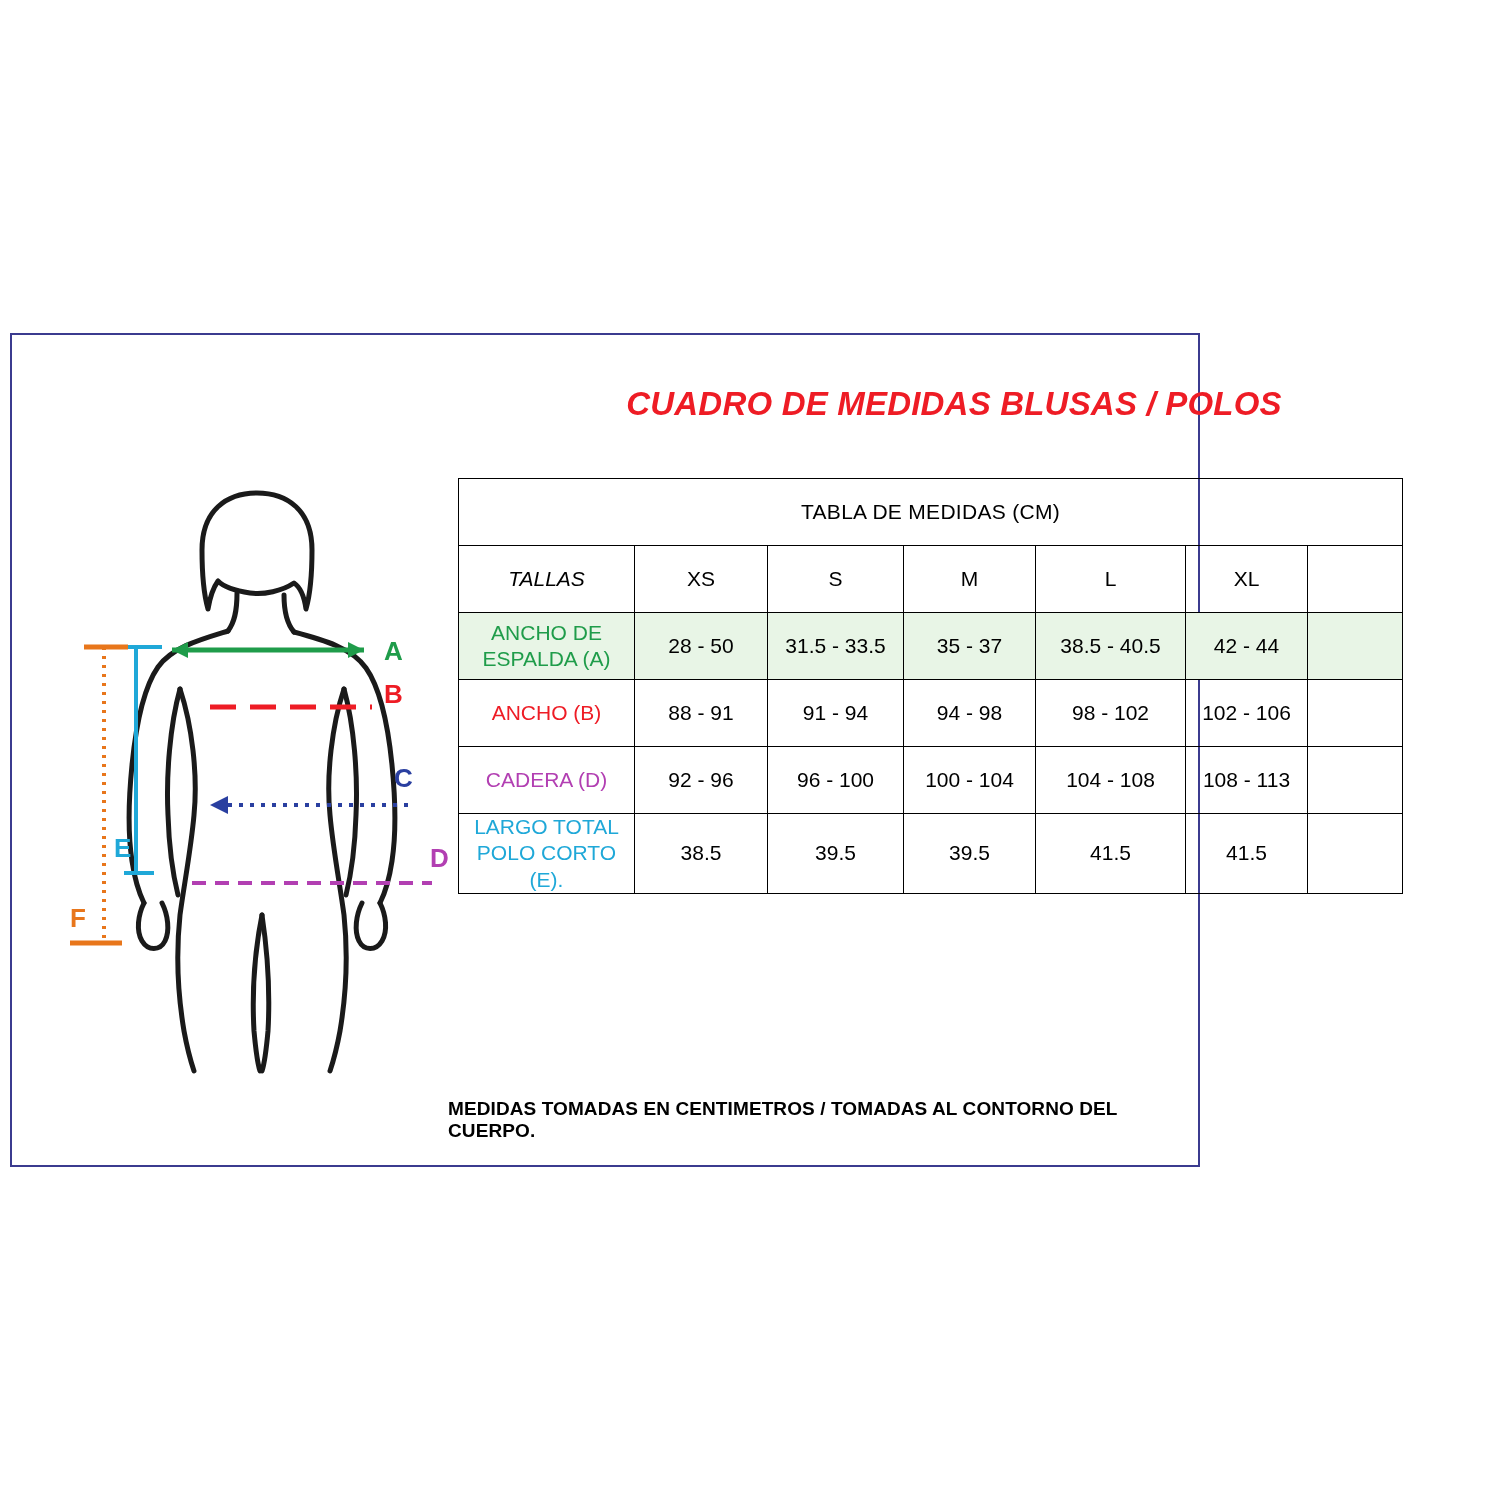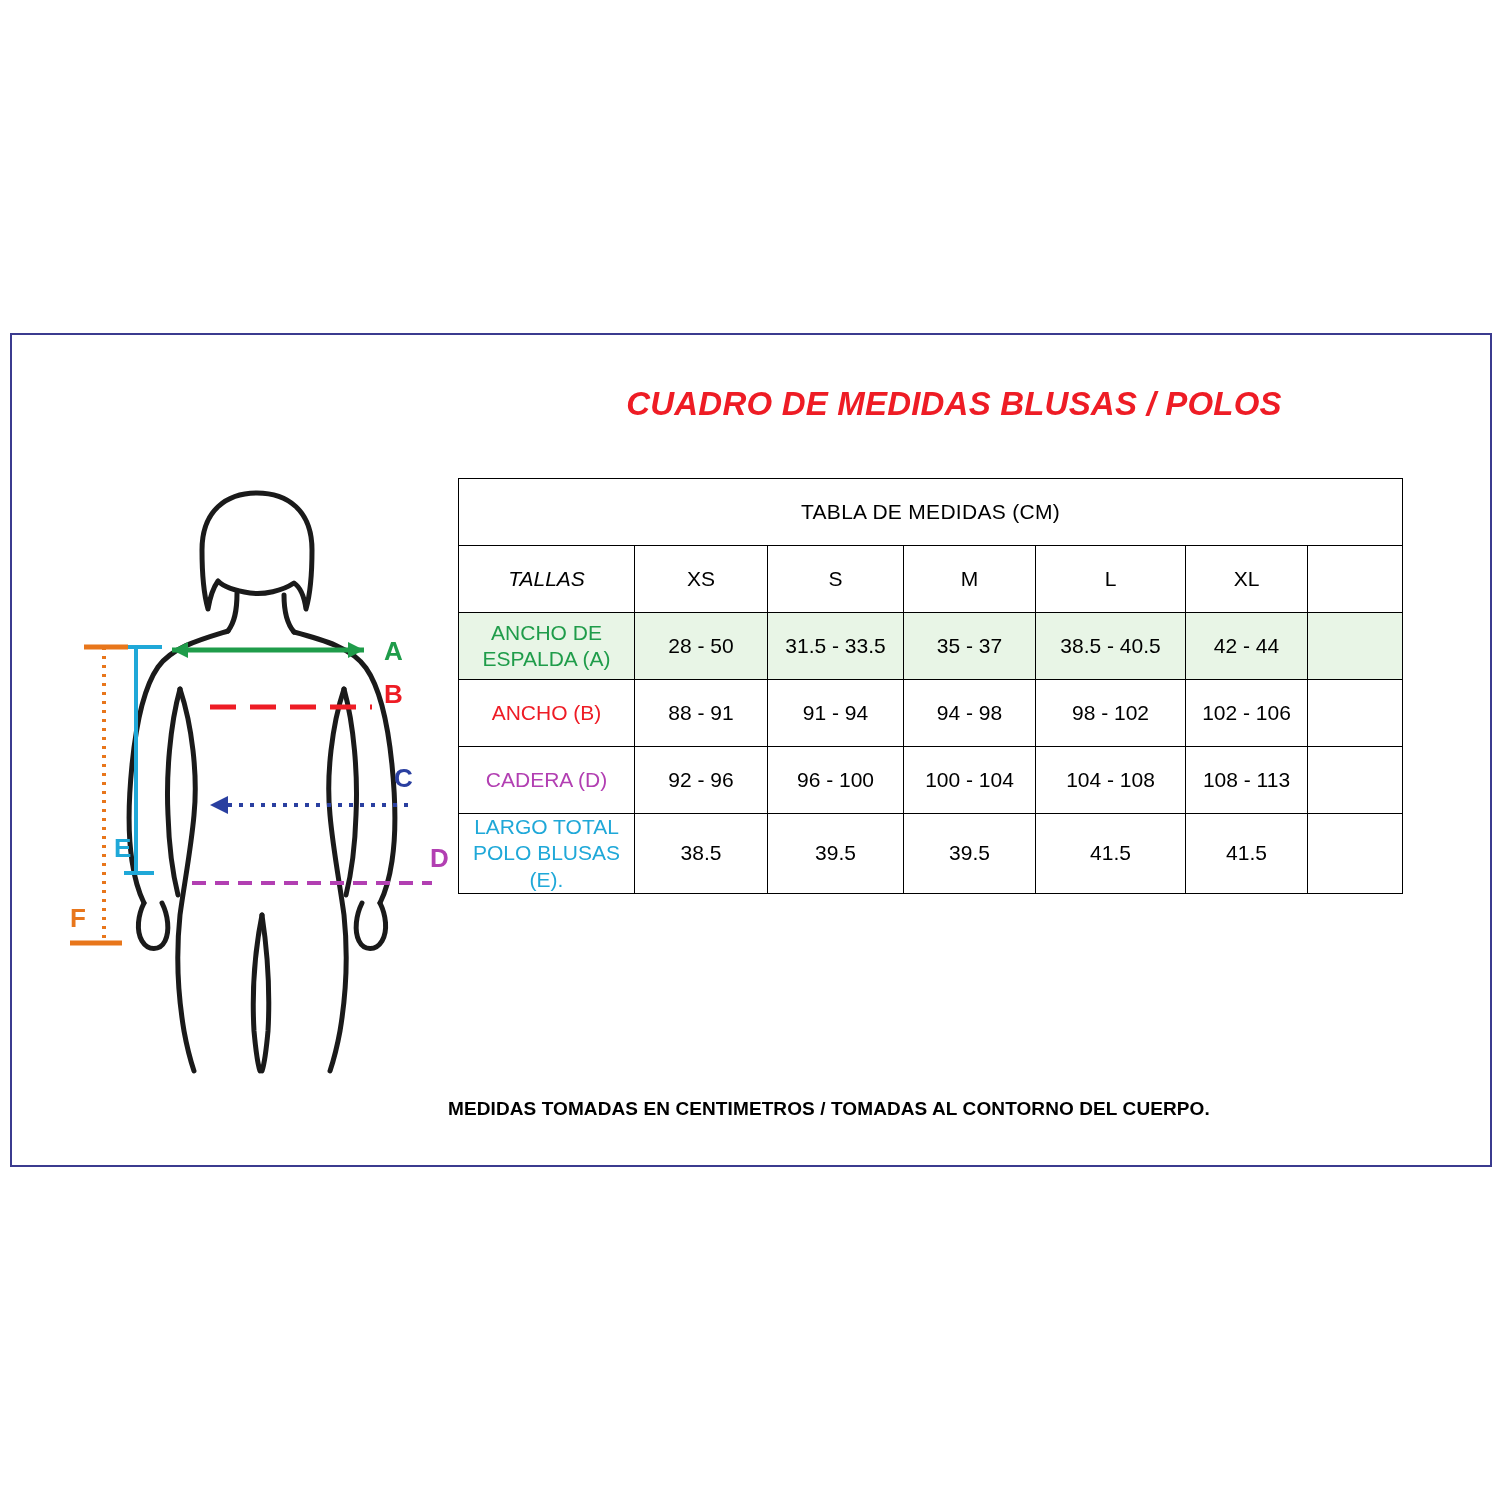--- a/index.html
+++ b/index.html
@@ -12,21 +12,21 @@
     height: 1500px;
     font-family: "Liberation Sans", sans-serif;
     position: relative;
     overflow: hidden;
   }
 
   #card {
     position: absolute;
     left: 10px;
     top: 333px;
-    width: 1482px;
+    width: 1190px;
     height: 834px;
     border: 2px solid #3b3b8f;
     box-sizing: border-box;
     background: #fff;
   }
 
   
   #title {
     position: absolute;
     left: 452px;
@@ -257,21 +257,21 @@
           <td class="rowlabel">CADERA (D)</td>
           <td>92 - 96</td>
           <td>96 - 100</td>
           <td>100 - 104</td>
           <td>104 - 108</td>
           <td>108 - 113</td>
           <td></td>
         </tr>
 
         <tr class="r-largo-corto">
-          <td class="rowlabel">LARGO TOTAL POLO BLUSAS (E).</td>
+          <td class="rowlabel">LARGO TOTAL POLO CORTO (E).</td>
           <td>38.5</td>
           <td>39.5</td>
           <td>39.5</td>
           <td>41.5</td>
           <td>41.5</td>
           <td></td>
         </tr>
 
       </tbody>
     </table>

